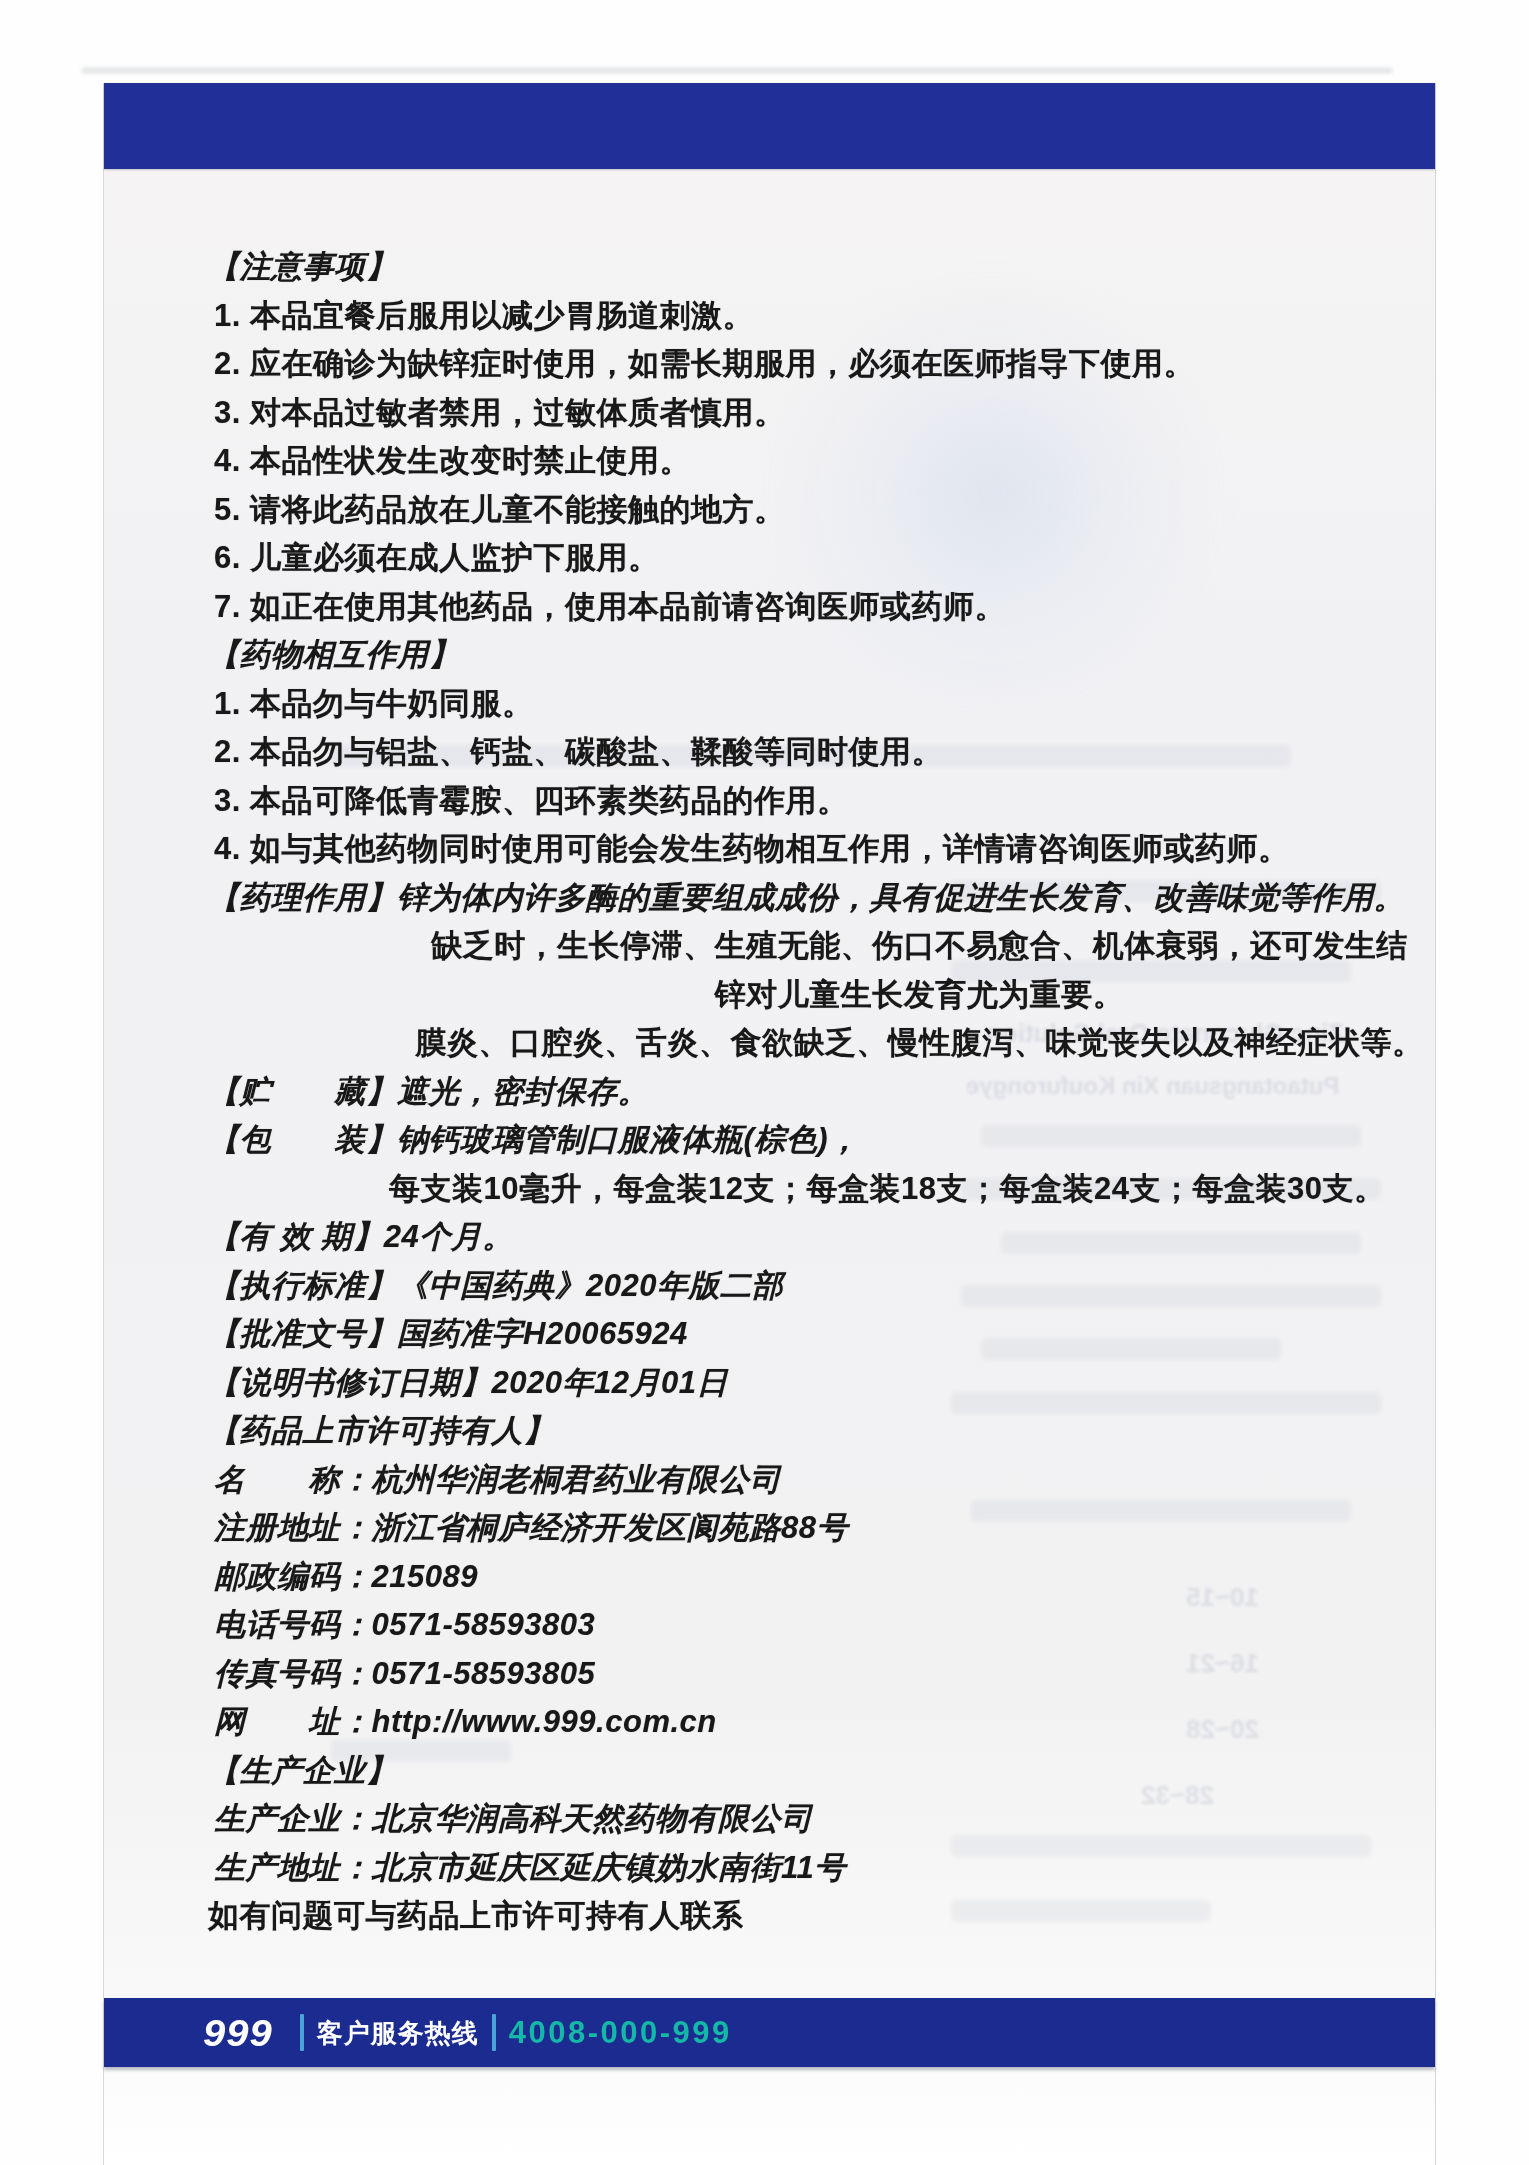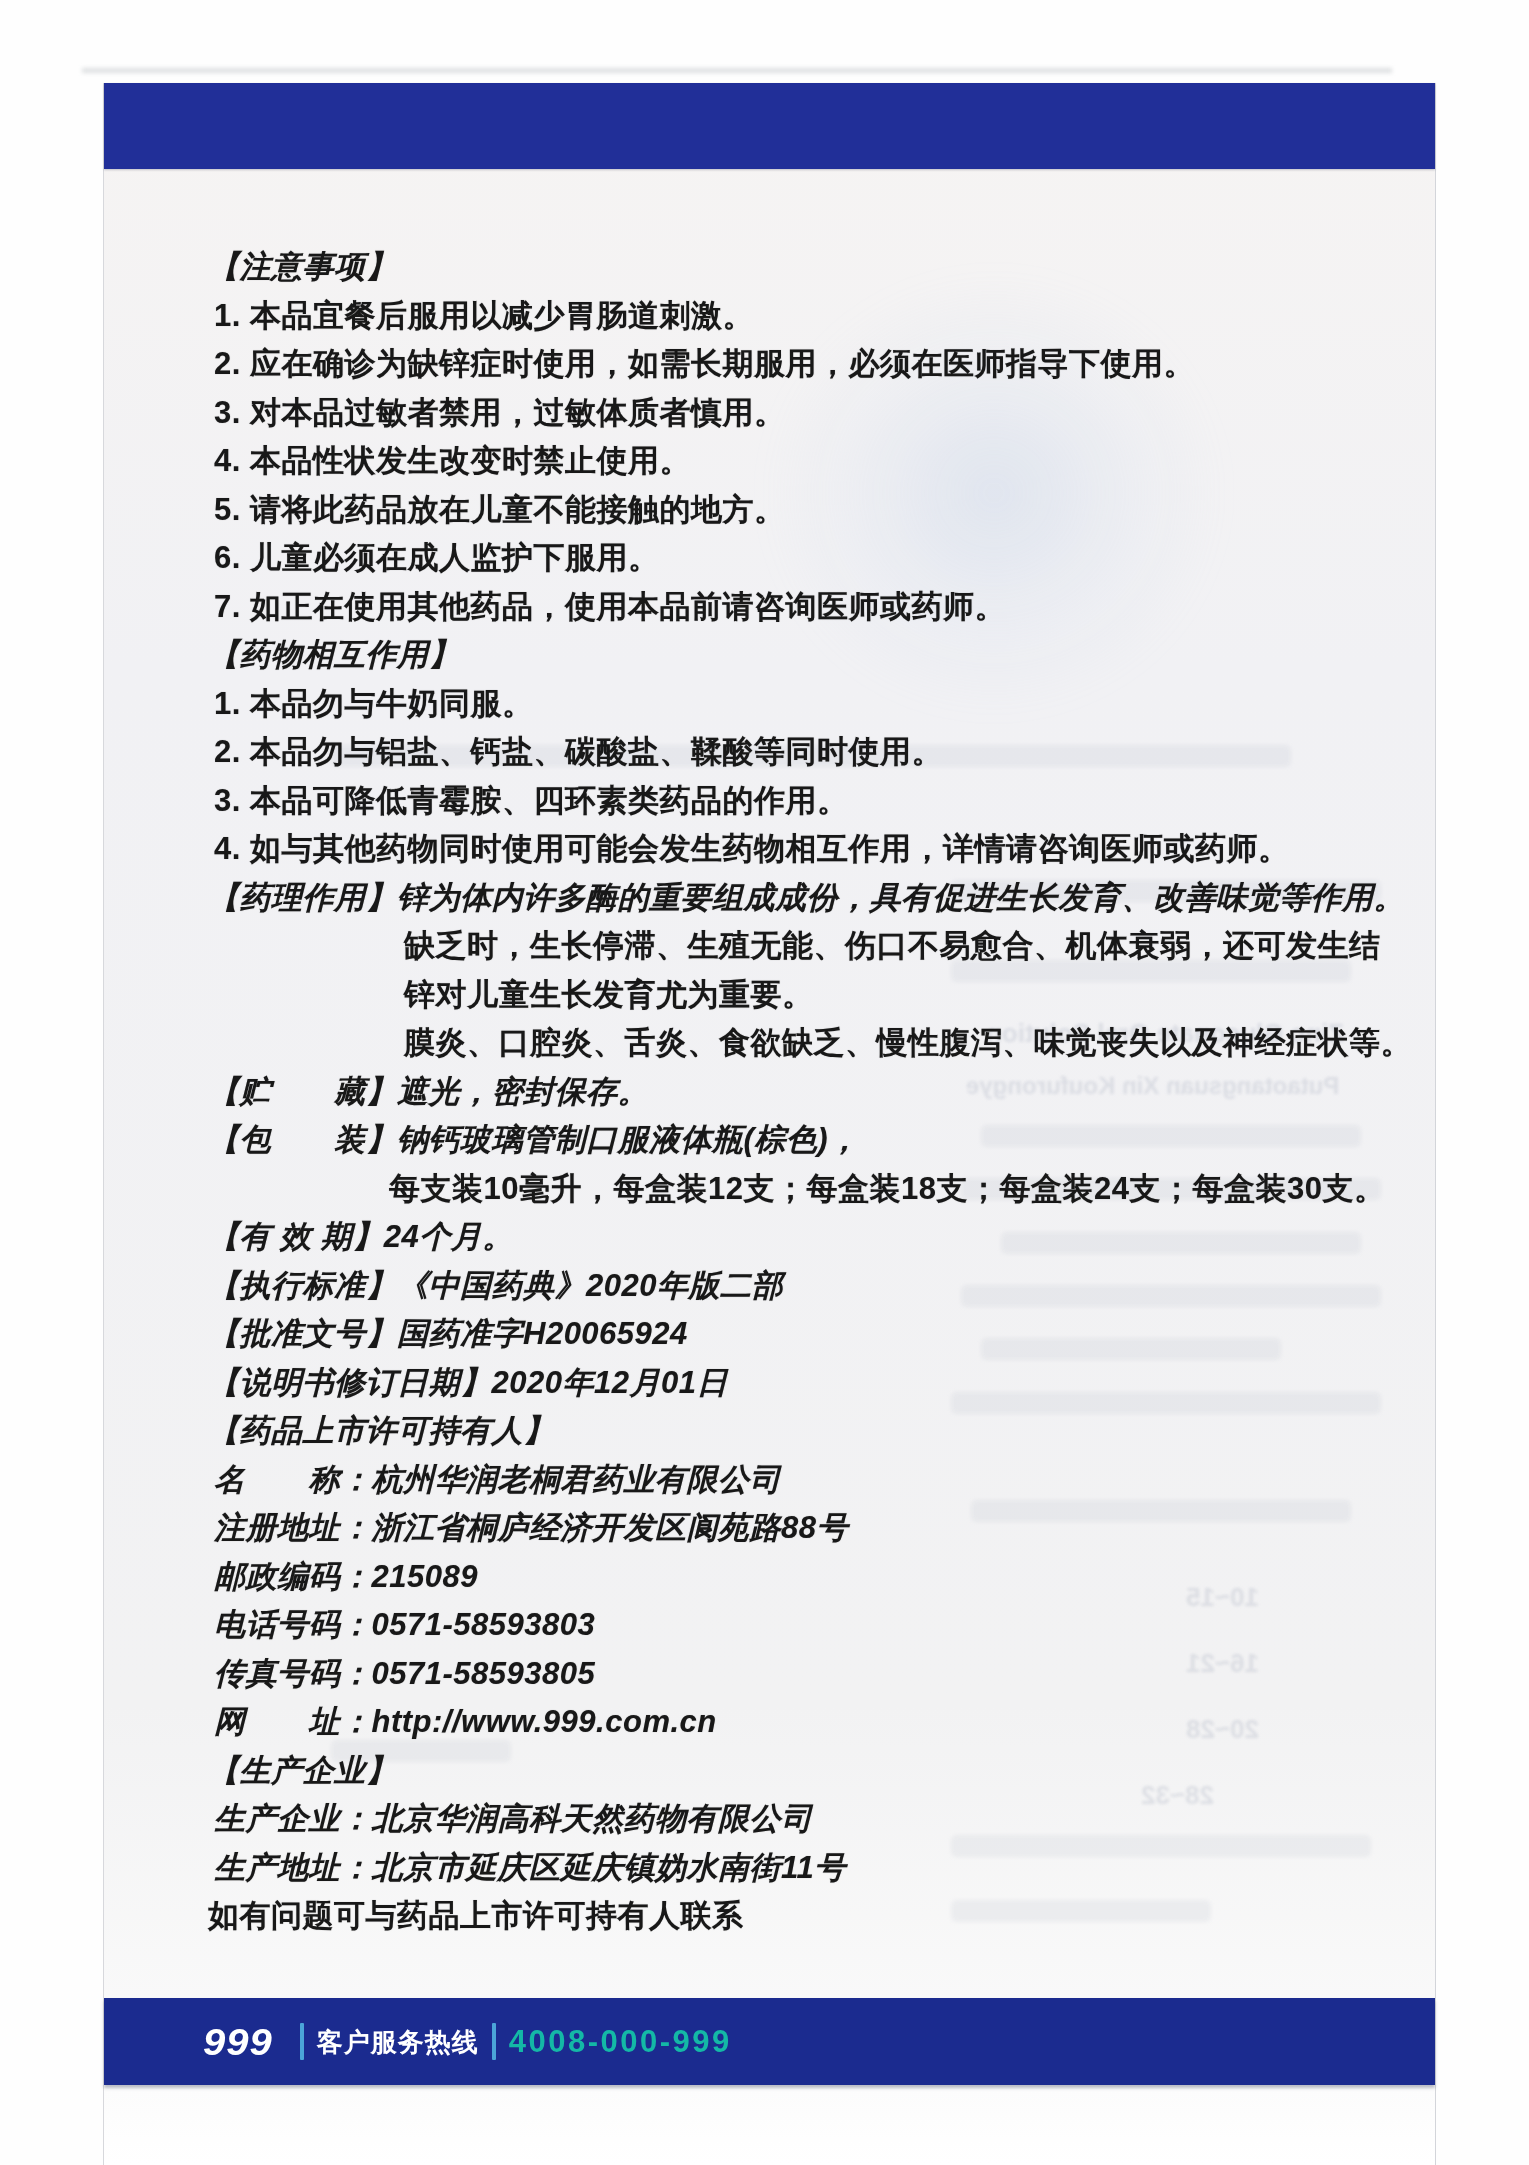--- a/index.html
+++ b/index.html
@@ -33,41 +33,41 @@
     white-space:pre;
     font-size:31px;font-weight:bold;color:#181818;
     height:48.5px;line-height:48.5px;
     letter-spacing:0.5px;
     text-shadow:0 0 1px rgba(30,30,30,0.35);
   }
   .st-heading{padding-left:0;font-style:italic;}
   .st-note{padding-left:0;}
   .st-item{padding-left:6px;}
   .st-contact{padding-left:6px;font-style:italic;}
-  .st-cont{padding-left:196px;}
+  .st-cont{padding-left:196px;text-align:center;}
   .st-pack{padding-left:181px;}
   
   .bleed-blob{
     position:absolute;left:660px;top:190px;width:460px;height:440px;
     background:radial-gradient(closest-side,rgba(176,196,226,0.28),rgba(200,214,236,0.12) 60%,rgba(255,255,255,0) 100%);
     filter:blur(14px);
   }
   .ghost-bar{
     position:absolute;height:22px;border-radius:6px;
     background:rgba(148,154,172,0.11);filter:blur(2px);
   }
   .ghost-text{
     position:absolute;
     color:rgba(130,140,165,0.20);
     font-weight:bold;white-space:pre;
     transform:scaleX(-1);
     filter:blur(1.6px);
   }
   .footer-bar{
-    position:absolute;left:0;top:1915px;width:100%;height:87px;
+    position:absolute;left:0;top:1915px;width:100%;height:69px;
     display:flex;align-items:center;
     padding-left:99px;box-sizing:border-box;
     box-shadow:0 3px 3px rgba(105,110,130,0.45);
   }
   .brand-999{
     color:#ffffff;font-size:40px;font-weight:800;font-style:italic;
     letter-spacing:1px;line-height:1;margin-right:14px;
     transform:scaleY(0.92);
   }
   .footer-divider{

